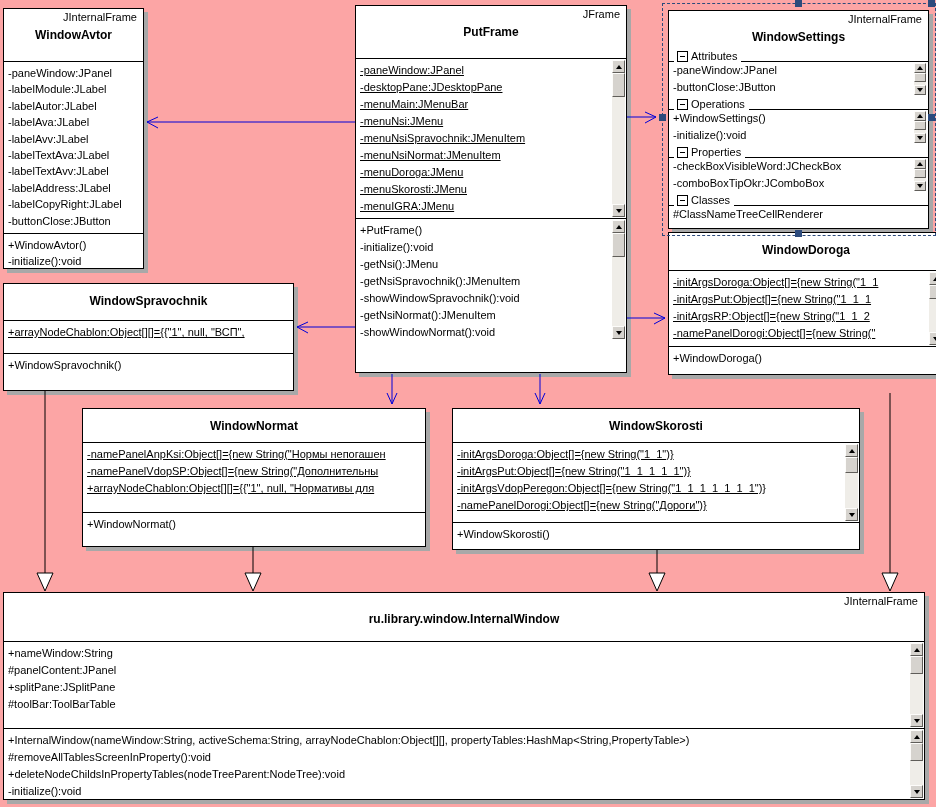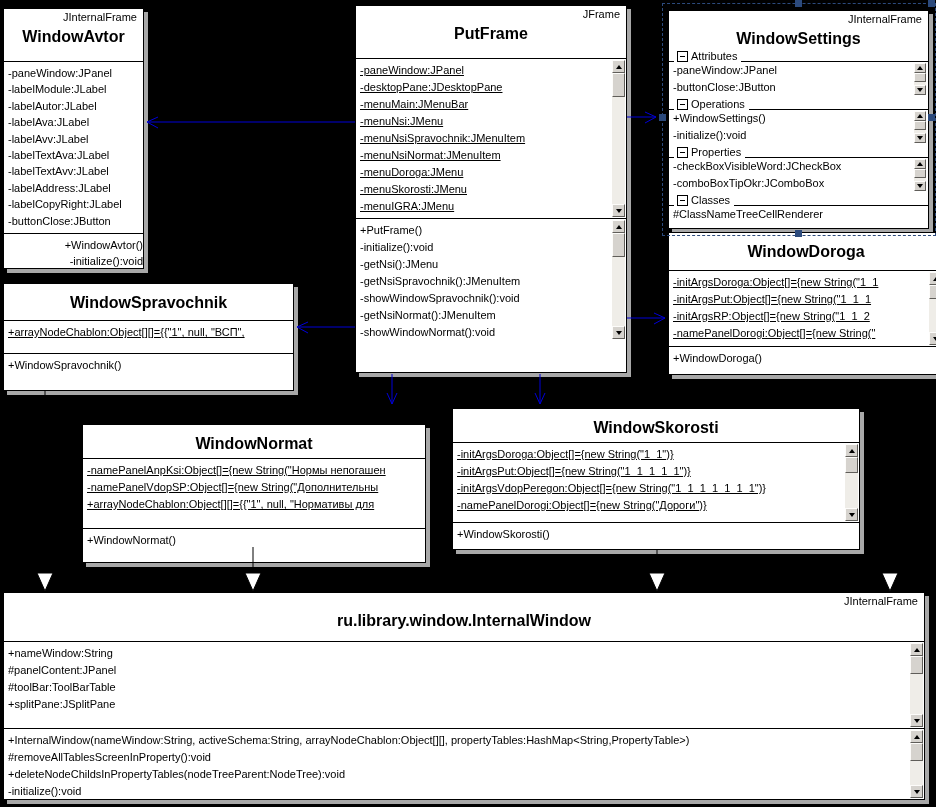--- a/index.html
+++ b/index.html
@@ -1,24 +1,24 @@
 <!DOCTYPE html>
 <html><head>
 <meta charset="utf-8">
 <style>
   html,body{margin:0;padding:0;background:#fff;}
-  #canvas{position:relative;width:936px;height:807px;background:#000000;overflow:hidden;
+  #canvas{position:relative;width:936px;height:807px;background:#fca5a5;overflow:hidden;
           font-family:"Liberation Sans",sans-serif;font-size:11px;color:#000;}
 
   
   .uml-class{position:absolute;background:#fff;border:1px solid #000;
              box-shadow:4px 4px 0 #a8a8a8;box-sizing:border-box;z-index:1;}
   .title{position:relative;box-sizing:border-box;}
   .stereo{text-align:right;padding:2px 6px 0 0;height:14px;line-height:13px;}
-  .cname{text-align:center;font-weight:bold;font-size:16px;padding-top:3px;white-space:nowrap;overflow:hidden;}
+  .cname{text-align:center;font-weight:bold;font-size:12px;padding-top:3px;white-space:nowrap;overflow:hidden;}
   .cname.solo{padding-top:10px;}
   .compartment{border-top:1px solid #000;position:relative;box-sizing:border-box;
                padding-top:3px;overflow:hidden;}
   .row{height:17px;line-height:17px;padding-left:4px;white-space:nowrap;overflow:hidden;}
   .row.u{text-decoration:underline;}
   #c-avtor .row{height:16.4px;line-height:16.4px;}
 
   
   .vscroll{position:absolute;top:1px;right:1px;bottom:1px;width:13px;
            display:flex;flex-direction:column;background:#eceae5;z-index:2;}
@@ -67,21 +67,21 @@
       <div class="row">-labelModule:JLabel</div>
       <div class="row">-labelAutor:JLabel</div>
       <div class="row">-labelAva:JLabel</div>
       <div class="row">-labelAvv:JLabel</div>
       <div class="row">-labelTextAva:JLabel</div>
       <div class="row">-labelTextAvv:JLabel</div>
       <div class="row">-labelAddress:JLabel</div>
       <div class="row">-labelCopyRight:JLabel</div>
       <div class="row">-buttonClose:JButton</div>
     </div>
-    <div class="compartment" style="height:47px;text-align:right;">
+    <div class="compartment" style="height:47px;">
       <div class="row">+WindowAvtor()</div>
       <div class="row">-initialize():void</div>
     </div>
   </div>
 
   <div class="uml-class" id="c-putframe" style="left:355px;top:5px;width:272px;height:368px;">
     <div class="title" style="height:52px;">
       <div class="stereo">JFrame</div>
       <div class="cname">PutFrame</div>
     </div>
@@ -242,21 +242,21 @@
         <div class="sb-btn">
             <i class="arr down"></i>
           </div>
       </div>
     </div>
     <div class="compartment" style="height:28px;">
       <div class="row">+WindowDoroga()</div>
     </div>
   </div>
 
-  <div class="uml-class" id="c-normat" style="left:82px;top:424px;width:344px;height:139px;">
+  <div class="uml-class" id="c-normat" style="left:82px;top:408px;width:344px;height:139px;">
     <div class="title" style="height:33px;">
       <div class="cname solo">WindowNormat</div>
     </div>
     <div class="compartment" style="height:70px;">
       <div class="row u">-namePanelAnpKsi:Object[]={new String("Нормы непогашен</div>
       <div class="row u">-namePanelVdopSP:Object[]={new String("Дополнительны</div>
       <div class="row u">+arrayNodeChablon:Object[][]={{"1", null, "Нормативы для</div>
     </div>
     <div class="compartment" style="height:50px;">
       <div class="row">+WindowNormat()</div>
@@ -289,22 +289,22 @@
   </div>
 
   <div class="uml-class" id="c-internal" style="left:3px;top:592px;width:922px;height:208px;">
     <div class="title" style="height:48px;">
       <div class="stereo">JInternalFrame</div>
       <div class="cname">ru.library.window.InternalWindow</div>
     </div>
     <div class="compartment" style="height:87px;">
       <div class="row">+nameWindow:String</div>
       <div class="row">#panelContent:JPanel</div>
+      <div class="row">+splitPane:JSplitPane</div>
       <div class="row">#toolBar:ToolBarTable</div>
-      <div class="row">+splitPane:JSplitPane</div>
       <div class="vscroll">
         <div class="sb-btn">
             <i class="arr up"></i>
           </div>
         <div class="sb-thumb" style="height:18px;"></div>
         <div class="sb-track"></div>
         <div class="sb-btn">
             <i class="arr down"></i>
           </div>
       </div>

